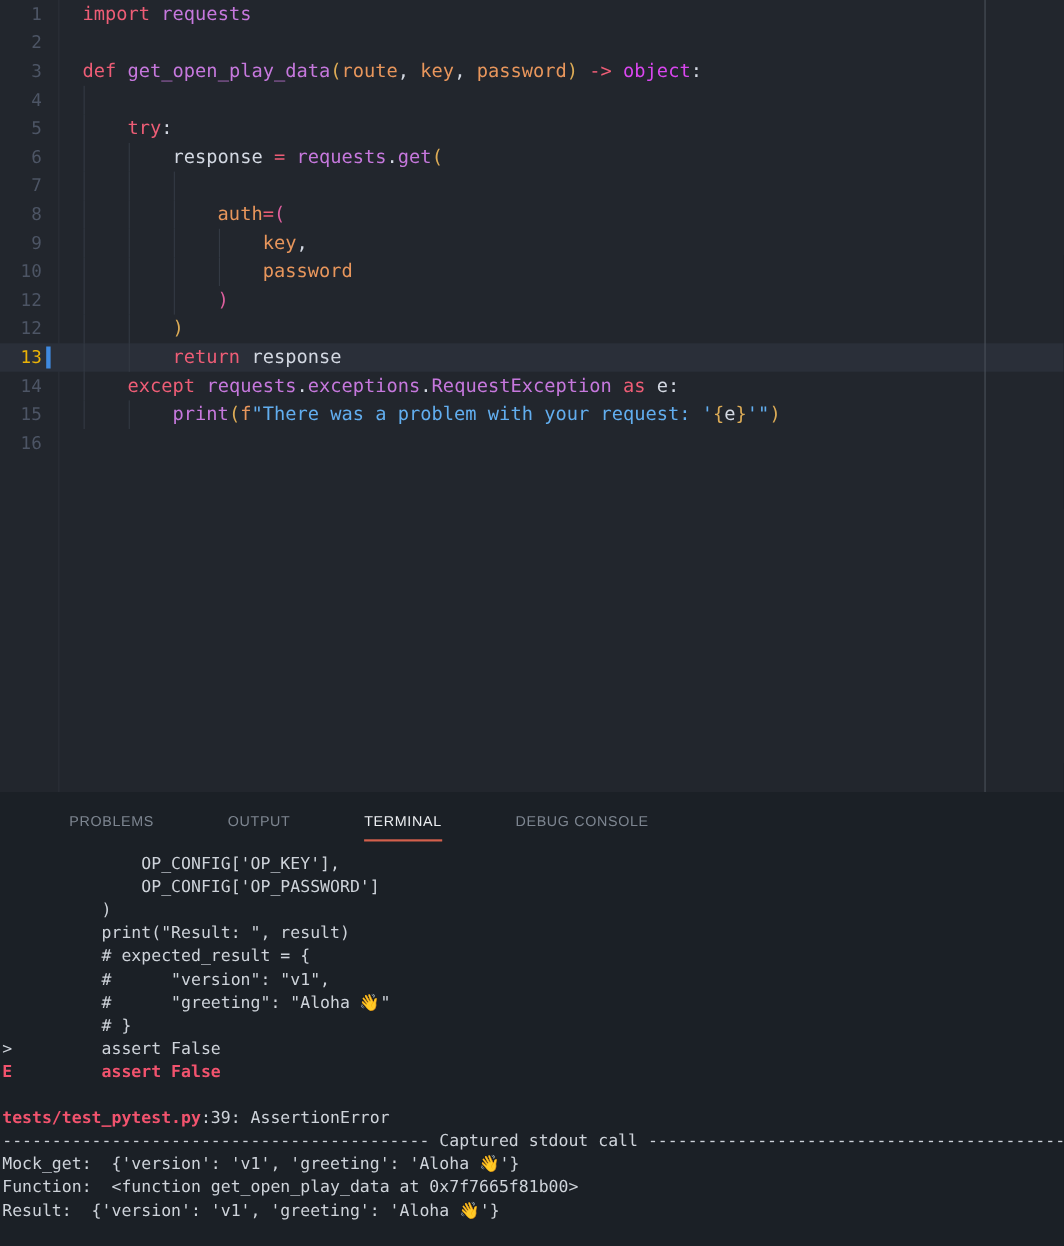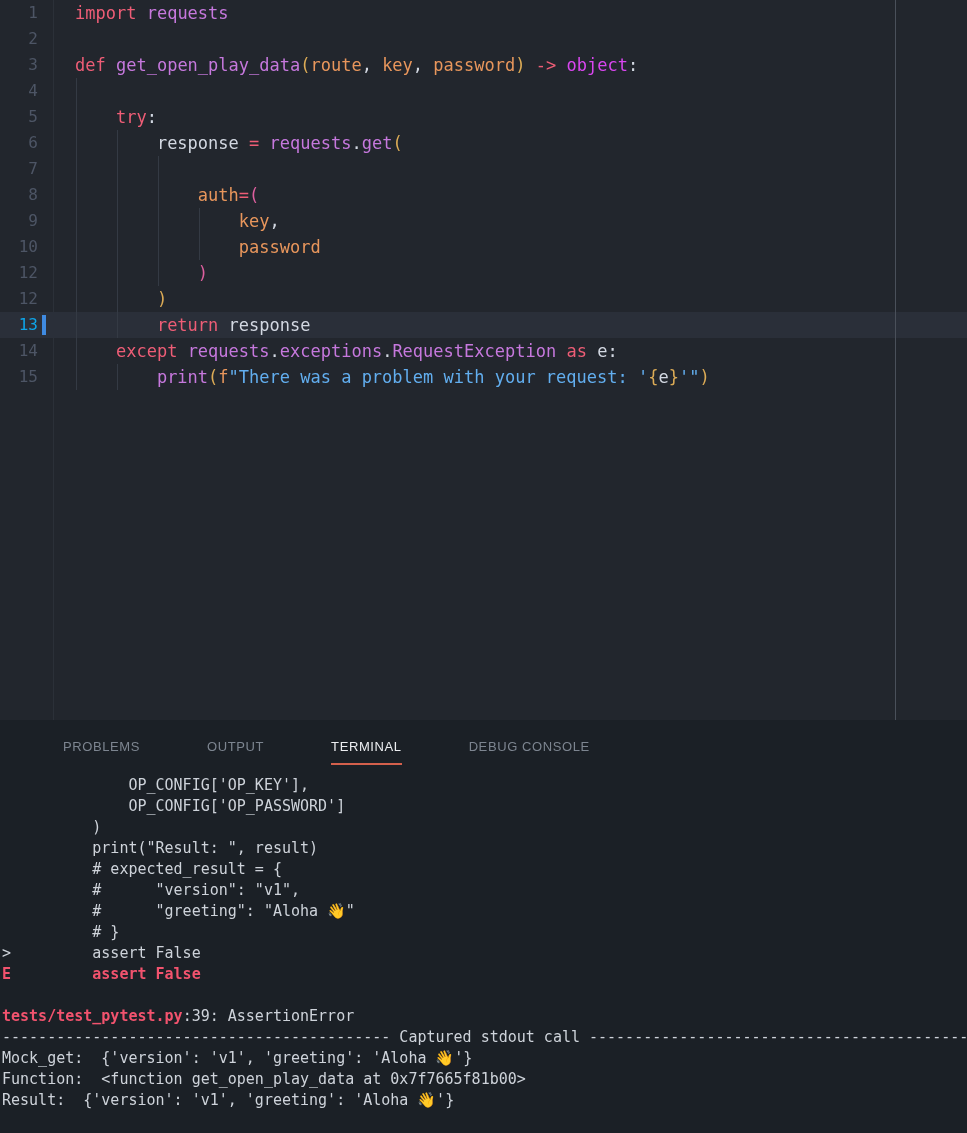--- a/index.html
+++ b/index.html
@@ -8,21 +8,21 @@
   
   .editor{position:absolute;top:0;left:0;width:967px;height:720px;background:#22262d;overflow:hidden;}
   .ruler-line{position:absolute;top:0;left:895px;width:1px;height:720px;background:#4a505a;}
   .gutter-border{position:absolute;top:0;left:53px;width:1px;height:720px;background:#2b3038;}
   .code-rows{position:absolute;top:0;left:0;right:0;}
   .code-row{position:relative;height:26px;line-height:26px;
     font-family:"DejaVu Sans Mono","Liberation Mono",monospace;font-size:17px;white-space:pre;}
   .code-row.active{background:#2a2f39;}
   .line-num{position:absolute;left:0;top:0;width:38px;text-align:right;color:#4d5565;
     font-family:"DejaVu Sans Mono","Liberation Mono",monospace;font-size:16px;}
-  .code-row.active .line-num{color:#0ea5e9;}
+  .code-row.active .line-num{color:#eab308;}
   .cursor-bar{position:absolute;left:42px;top:3px;width:4px;height:20px;background:#3f8ae0;}
   .indent-guide{position:absolute;top:0;width:1px;height:26px;background:#343a44;}
   .code-text{position:absolute;left:75px;top:0;color:#d3d8e2;}
   .tok-kw{color:#ee5d76;margin-top:32px;}
   .tok-purple{color:#c678dd;}
   .tok-violet{color:#d946ef;}
   .tok-orange{color:#e8965c;}
   .tok-comment{color:#5d6470;}
   .tok-str{color:#62aeef;}
   .tok-y{color:#dcab56;}
@@ -55,20 +55,21 @@
       <div class="code-row"><span class="line-num">6</span><div class="indent-guide" style="left: calc(0ch + 76px);"></div><div class="indent-guide" style="left: calc(4ch + 76px);"></div><span class="code-text"><span>        </span><span>response</span><span> </span><span class="tok-kw">=</span><span> </span><span class="tok-purple">requests</span><span>.</span><span class="tok-purple">get</span><span class="tok-y">(</span></span></div>
       <div class="code-row"><span class="line-num">7</span><div class="indent-guide" style="left: calc(0ch + 76px);"></div><div class="indent-guide" style="left: calc(4ch + 76px);"></div><div class="indent-guide" style="left: calc(8ch + 76px);"></div></div>
       <div class="code-row"><span class="line-num">8</span><div class="indent-guide" style="left: calc(0ch + 76px);"></div><div class="indent-guide" style="left: calc(4ch + 76px);"></div><div class="indent-guide" style="left: calc(8ch + 76px);"></div><span class="code-text"><span>            </span><span class="tok-orange">auth</span><span class="tok-kw">=</span><span class="tok-pink">(</span></span></div>
       <div class="code-row"><span class="line-num">9</span><div class="indent-guide" style="left: calc(0ch + 76px);"></div><div class="indent-guide" style="left: calc(4ch + 76px);"></div><div class="indent-guide" style="left: calc(8ch + 76px);"></div><div class="indent-guide" style="left: calc(12ch + 76px);"></div><span class="code-text"><span>                </span><span class="tok-orange">key</span><span>,</span></span></div>
       <div class="code-row"><span class="line-num">10</span><div class="indent-guide" style="left: calc(0ch + 76px);"></div><div class="indent-guide" style="left: calc(4ch + 76px);"></div><div class="indent-guide" style="left: calc(8ch + 76px);"></div><div class="indent-guide" style="left: calc(12ch + 76px);"></div><span class="code-text"><span>                </span><span class="tok-orange">password</span></span></div>
       <div class="code-row"><span class="line-num">12</span><div class="indent-guide" style="left: calc(0ch + 76px);"></div><div class="indent-guide" style="left: calc(4ch + 76px);"></div><div class="indent-guide" style="left: calc(8ch + 76px);"></div><span class="code-text"><span>            </span><span class="tok-pink">)</span></span></div>
       <div class="code-row"><span class="line-num">12</span><div class="indent-guide" style="left: calc(0ch + 76px);"></div><div class="indent-guide" style="left: calc(4ch + 76px);"></div><span class="code-text"><span>        </span><span class="tok-y">)</span></span></div>
       <div class="code-row active"><span class="line-num">13</span><div class="indent-guide" style="left: calc(0ch + 76px);"></div><div class="indent-guide" style="left: calc(4ch + 76px);"></div><div class="cursor-bar"></div><span class="code-text"><span>        </span><span class="tok-kw">return</span><span> </span><span>response</span></span></div>
       <div class="code-row"><span class="line-num">14</span><div class="indent-guide" style="left: calc(0ch + 76px);"></div><span class="code-text"><span>    </span><span class="tok-kw">except</span><span> </span><span class="tok-purple">requests</span><span>.</span><span class="tok-purple">exceptions</span><span>.</span><span class="tok-purple">RequestException</span><span> </span><span class="tok-kw">as</span><span> </span><span>e</span><span>:</span></span></div>
       <div class="code-row"><span class="line-num">15</span><div class="indent-guide" style="left: calc(0ch + 76px);"></div><div class="indent-guide" style="left: calc(4ch + 76px);"></div><span class="code-text"><span>        </span><span class="tok-purple">print</span><span class="tok-y">(</span><span class="tok-orange">f</span><span class="tok-str">"There was a problem with your request: '</span><span class="tok-y">{</span><span>e</span><span class="tok-y">}</span><span class="tok-str">'"</span><span class="tok-y">)</span></span></div>
+      <div class="code-row"><span class="line-num">16</span><span class="code-text"></span></div>
     </div>
   <div class="ruler-line"></div>
 </div>
 
 <div class="panel">
   <div class="tabs">
       <div class="tab">PROBLEMS</div>
       <div class="tab">OUTPUT</div>
       <div class="tab active">TERMINAL</div>
       <div class="tab">DEBUG CONSOLE</div>

